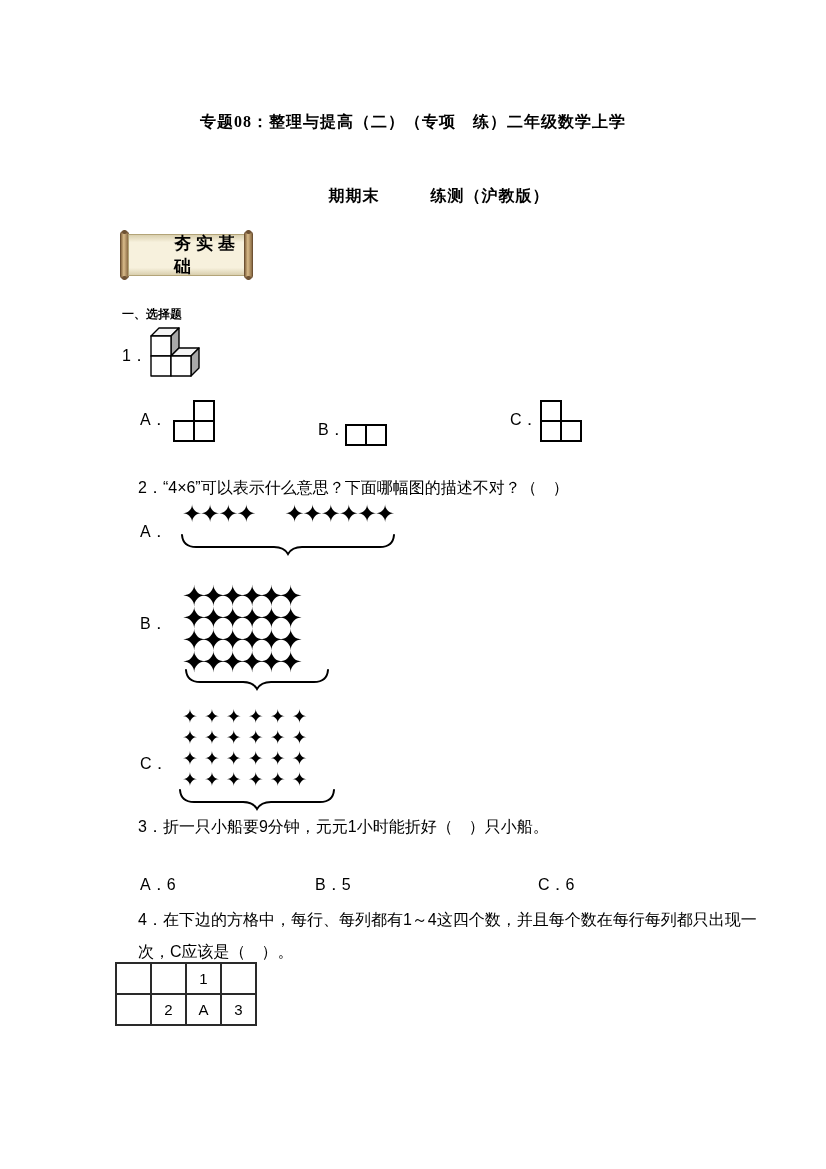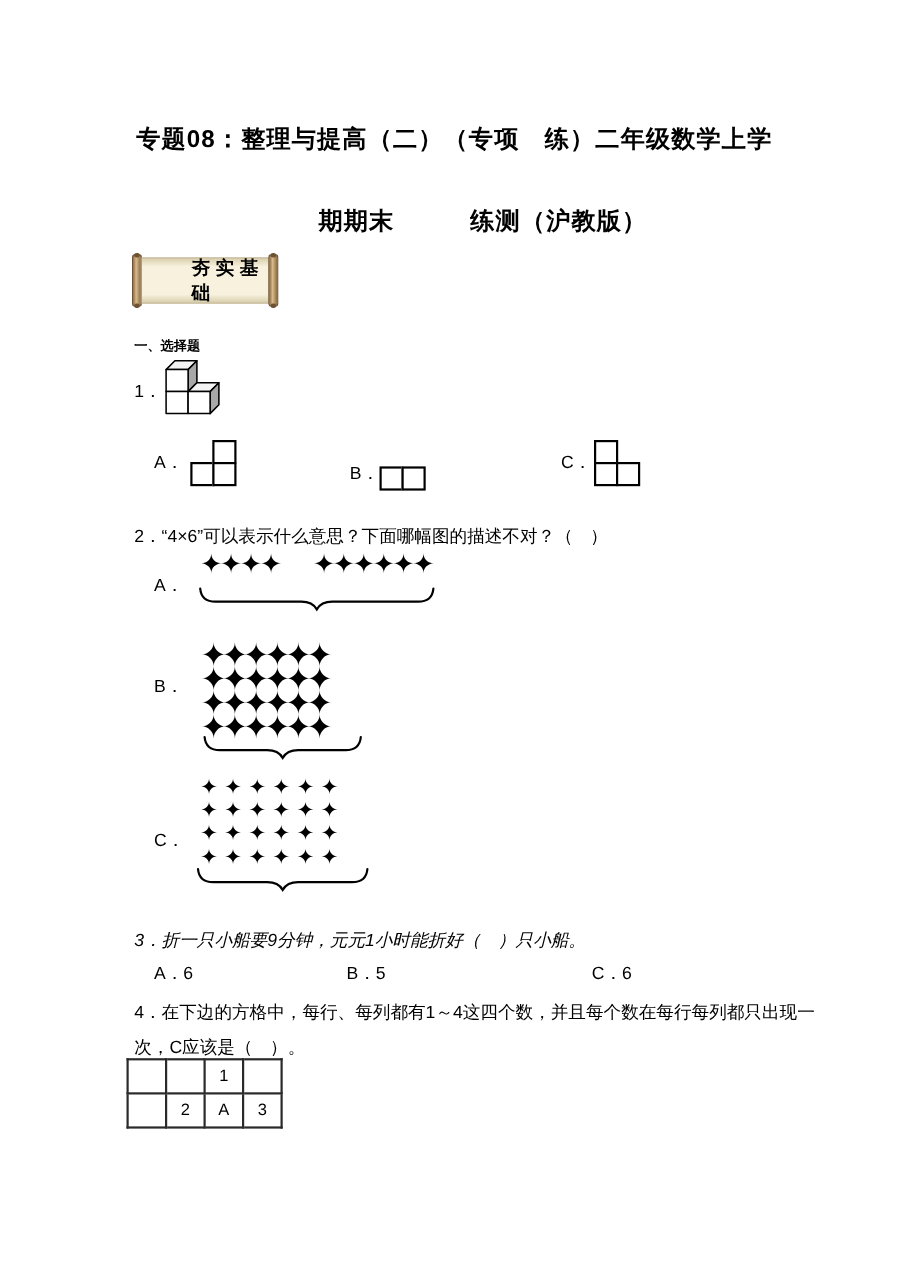--- a/index.html
+++ b/index.html
@@ -1,20 +1,20 @@
 <!DOCTYPE html>
 <html><head>
 <meta charset="utf-8">
 <style>
   html,body { margin:0; padding:0; background:#ffffff; }
   body { font-family:"Liberation Sans","DejaVu Sans",sans-serif; color:#000; }
   .page { position:relative; width:826px; height:1169px; background:#fff; overflow:hidden; }
 
   .title-line { position:absolute; left:0; width:100%; text-align:center;
-                font-weight:bold; font-size:22px; letter-spacing:1px; }
+                font-weight:bold; font-size:16px; letter-spacing:1px;font-family:Liberation Serif, serif; }
   .t1 { top:112px; }
   .t2 { top:186px;margin-left:26px; }
 
   
   .banner { position:absolute; left:120px; top:231px; width:133px; height:48px; }
   .roller { position:absolute; top:0; width:9px; height:48px; border-radius:3px;
             background:linear-gradient(90deg,#8a6b44,#d9bb8a 40%,#8a6b44);
             border:1px solid #6e5234; box-sizing:border-box; }
   .roller:before, .roller:after { content:""; position:absolute; left:1px; width:5px; height:4px;
             background:#6e5234; border-radius:2px; }
@@ -22,21 +22,21 @@
   .roller-l { left:0; } .roller-r { right:0; }
   .parchment { position:absolute; left:8px; right:8px; top:3px; bottom:3px;
             background:linear-gradient(180deg,#d9cfae 0,#f7f1dd 18%,#f7f1dd 82%,#d9cfae 100%);
             border:1px solid #b3a478; box-sizing:border-box;
             display:flex; align-items:center; justify-content:center;padding-left:40px; }
   .banner-text { font-family:"DejaVu Serif","Liberation Serif",serif; font-weight:bold;
             font-size:17px; letter-spacing:5px; padding-left:5px; }
 
   .sec-heading { position:absolute; left:122px; top:306px; font-size:12px; font-weight:bold; }
 
-  .q-text { position:absolute; font-size:16px; white-space:nowrap; }
+  .q-text { position:absolute; font-size:16px; white-space:nowrap;margin-left:16px; }
 
   
   .q1-num  { position:absolute; left:122px; top:346px; font-size:16px; }
   .q1-cube { position:absolute; left:150px; top:327px; }
   .q1-text { position:absolute; left:202px; top:346px; font-size:16px; }
 
   .opt-label { position:absolute; font-size:16px; }
 
   
   .sqfig { position:absolute; }
@@ -131,21 +131,21 @@
   <div class="stars-grid spaced" style="left:182px; top:706px;">
       <div class="sr">✦✦✦✦✦✦</div>
       <div class="sr">✦✦✦✦✦✦</div>
       <div class="sr">✦✦✦✦✦✦</div>
       <div class="sr">✦✦✦✦✦✦</div>
     </div>
   <svg class="brace" style="left:178px; top:788px;" width="158" height="22">
       <path d="M2 2 Q3 14 16 14 L65 14 Q75 14 79 21 Q83 14 93 14 L142 14 Q155 14 156 2" fill="none" stroke="#000" stroke-width="2" stroke-linecap="round"></path>
     </svg>
 
-  <div class="q-text" style="left:122px; top:845px;font-style:italic;">3．折一只小船要9分钟，元元1小时能折好（　）只小船。</div>
+  <div class="q-text" style="left:122px; top:817px;">3．折一只小船要9分钟，元元1小时能折好（　）只小船。</div>
   <span class="opt-label" style="left:140px; top:875px;">A．6</span>
   <span class="opt-label" style="left:315px; top:875px;">B．5</span>
   <span class="opt-label" style="left:538px; top:875px;">C．6</span>
 
   <div class="q-text" style="left:122px; top:910px;">4．在下边的方格中，每行、每列都有1～4这四个数，并且每个数在每行每列都只出现一</div>
   <div class="q-text" style="left:122px; top:942px;">次，C应该是（　）。</div>
 
   <table class="q4-table">
     <tbody>
         <tr>

